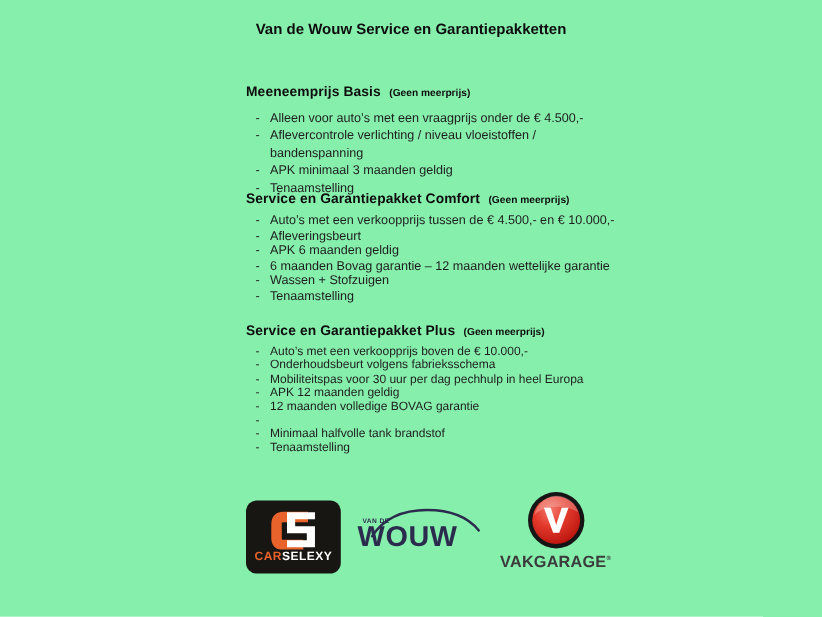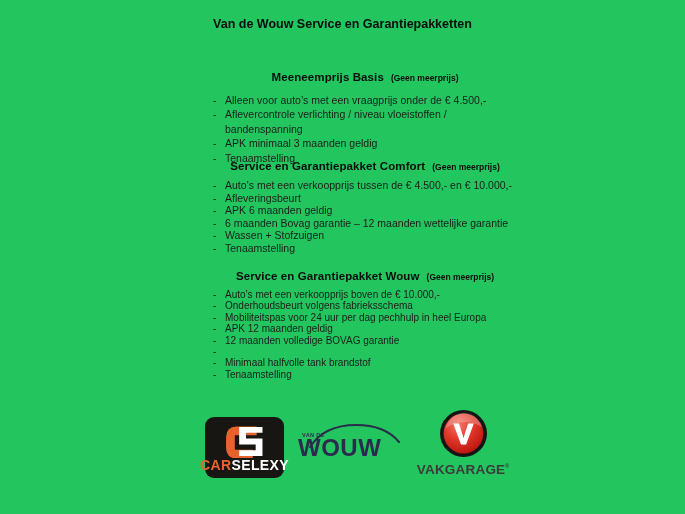--- a/index.html
+++ b/index.html
@@ -1,47 +1,47 @@
 <!DOCTYPE html>
 <html><head>
 <meta charset="utf-8">
 <style>
   html,body{margin:0;padding:0;}
   body{
     width:685px;height:514px;position:relative;overflow:hidden;
     background:#ffffff;color:#111;
     font-family:"Liberation Sans",sans-serif;
   }
-  .page{position:absolute;inset:0;background:#22c55e;}
+  .page{position:absolute;inset:0;background:#86efac;}
 
   
   .doc-title{
     position:absolute;top:13px;left:0;width:685px;text-align:center;
     font-weight:bold;font-size:12.5px;line-height:22px;color:#0d0d0d;
   }
 
   
   .section{position:absolute;left:205px;width:320px;}
-  .section h2{margin:0;font-size:11.5px;font-weight:bold;line-height:13px;color:#0d0d0d;letter-spacing:0.1px;text-align:center;}
+  .section h2{margin:0;font-size:11.5px;font-weight:bold;line-height:13px;color:#0d0d0d;letter-spacing:0.1px;}
   .section h2 .note{font-size:8.5px;font-weight:bold;margin-left:7px;letter-spacing:0;}
   .section ul{list-style:none;margin:8px 0 0 0;padding:0;}
   .section.tight ul{margin-top:5px;}
   .section li{display:flex;font-size:10.5px;color:#1d1d1d;}
   .section.s1 li{line-height:14.4px;}
   .section.s2 li{line-height:12.6px;}
   .section.s3 li{font-size:10px;line-height:11.4px;}
   .section .dash{flex:none;width:12px;padding-left:8px;}
 
   
   .logo-cs{
     position:absolute;left:205px;top:417px;width:79px;height:61px;
     background:#181613;border-radius:9px;
     display:flex;flex-direction:column;align-items:center;justify-content:center;
   }
-  .cs-text{font-size:14px;font-weight:bold;line-height:10px;letter-spacing:0.4px;margin-top:2px;white-space:nowrap;}
+  .cs-text{font-size:10px;font-weight:bold;line-height:10px;letter-spacing:0.4px;margin-top:2px;white-space:nowrap;}
   .cs-car{color:#e8632c;}
   .cs-selexy{color:#ffffff;}
 
   .logo-wouw{position:absolute;left:296px;top:422px;width:106px;height:48px;}
   .wouw-car{position:absolute;left:13px;top:0;}
   .wouw-vande{position:absolute;left:6px;top:10px;font-size:5.5px;font-weight:bold;color:#2b2b4e;letter-spacing:0.4px;}
   .wouw-text{position:absolute;left:2px;top:11px;font-size:24px;font-weight:bold;color:#2b2b4e;line-height:30px;letter-spacing:0.5px;}
 
   .logo-vak{position:absolute;left:409px;top:409px;width:108px;text-align:center;}
   .vak-badge{display:block;margin:0 auto;}
@@ -103,33 +103,33 @@
           <span class="item-text">Wassen + Stofzuigen</span>
         </li>
         <li>
           <span class="dash">-</span>
           <span class="item-text">Tenaamstelling</span>
         </li>
       </ul>
   </div>
 
   <div class="section s3 tight" style="top:270px;">
-    <h2><span>Service en Garantiepakket Wouw</span><span class="note">(Geen meerprijs)</span></h2>
+    <h2><span>Service en Garantiepakket Plus</span><span class="note">(Geen meerprijs)</span></h2>
     <ul>
         <li>
           <span class="dash">-</span>
           <span class="item-text">Auto’s met een verkoopprijs boven de € 10.000,-</span>
         </li>
         <li>
           <span class="dash">-</span>
           <span class="item-text">Onderhoudsbeurt volgens fabrieksschema</span>
         </li>
         <li>
           <span class="dash">-</span>
-          <span class="item-text">Mobiliteitspas voor 24 uur per dag pechhulp in heel Europa</span>
+          <span class="item-text">Mobiliteitspas voor 30 uur per dag pechhulp in heel Europa</span>
         </li>
         <li>
           <span class="dash">-</span>
           <span class="item-text">APK 12 maanden geldig</span>
         </li>
         <li>
           <span class="dash">-</span>
           <span class="item-text">12 maanden volledige BOVAG garantie</span>
         </li>
         <li>

